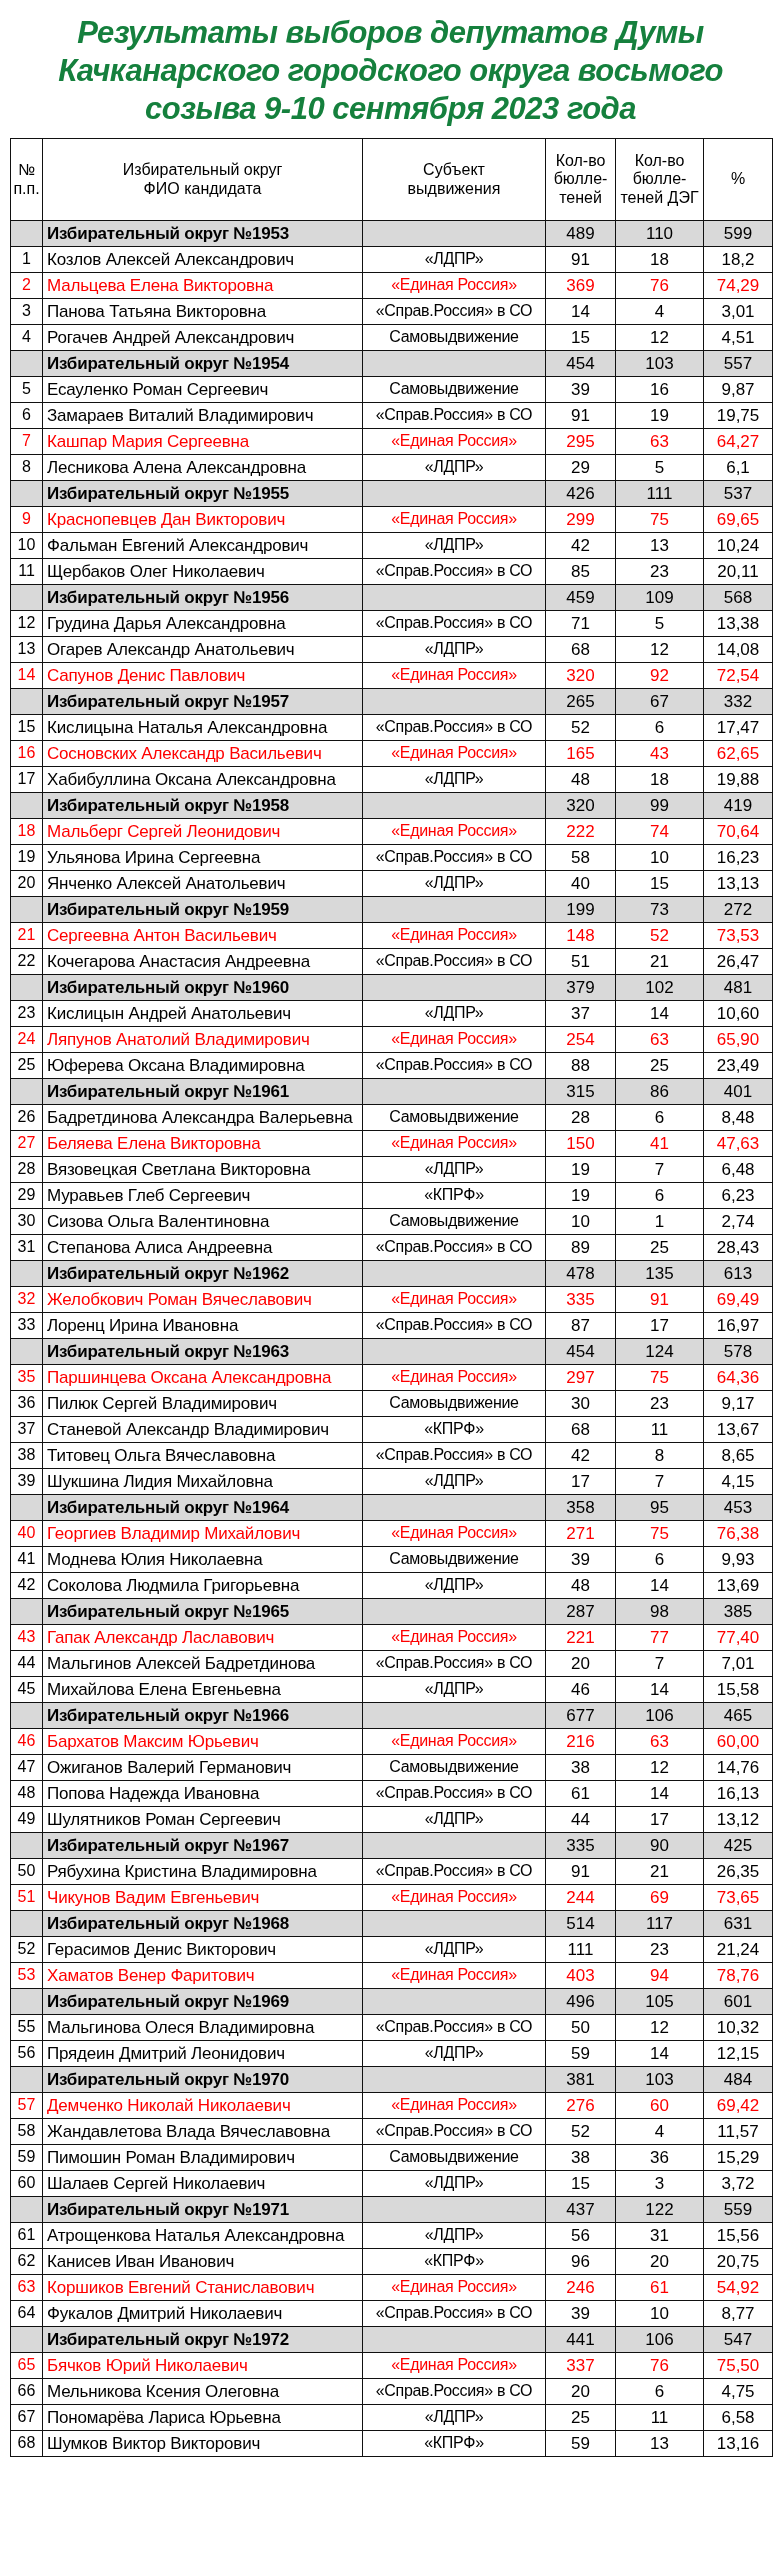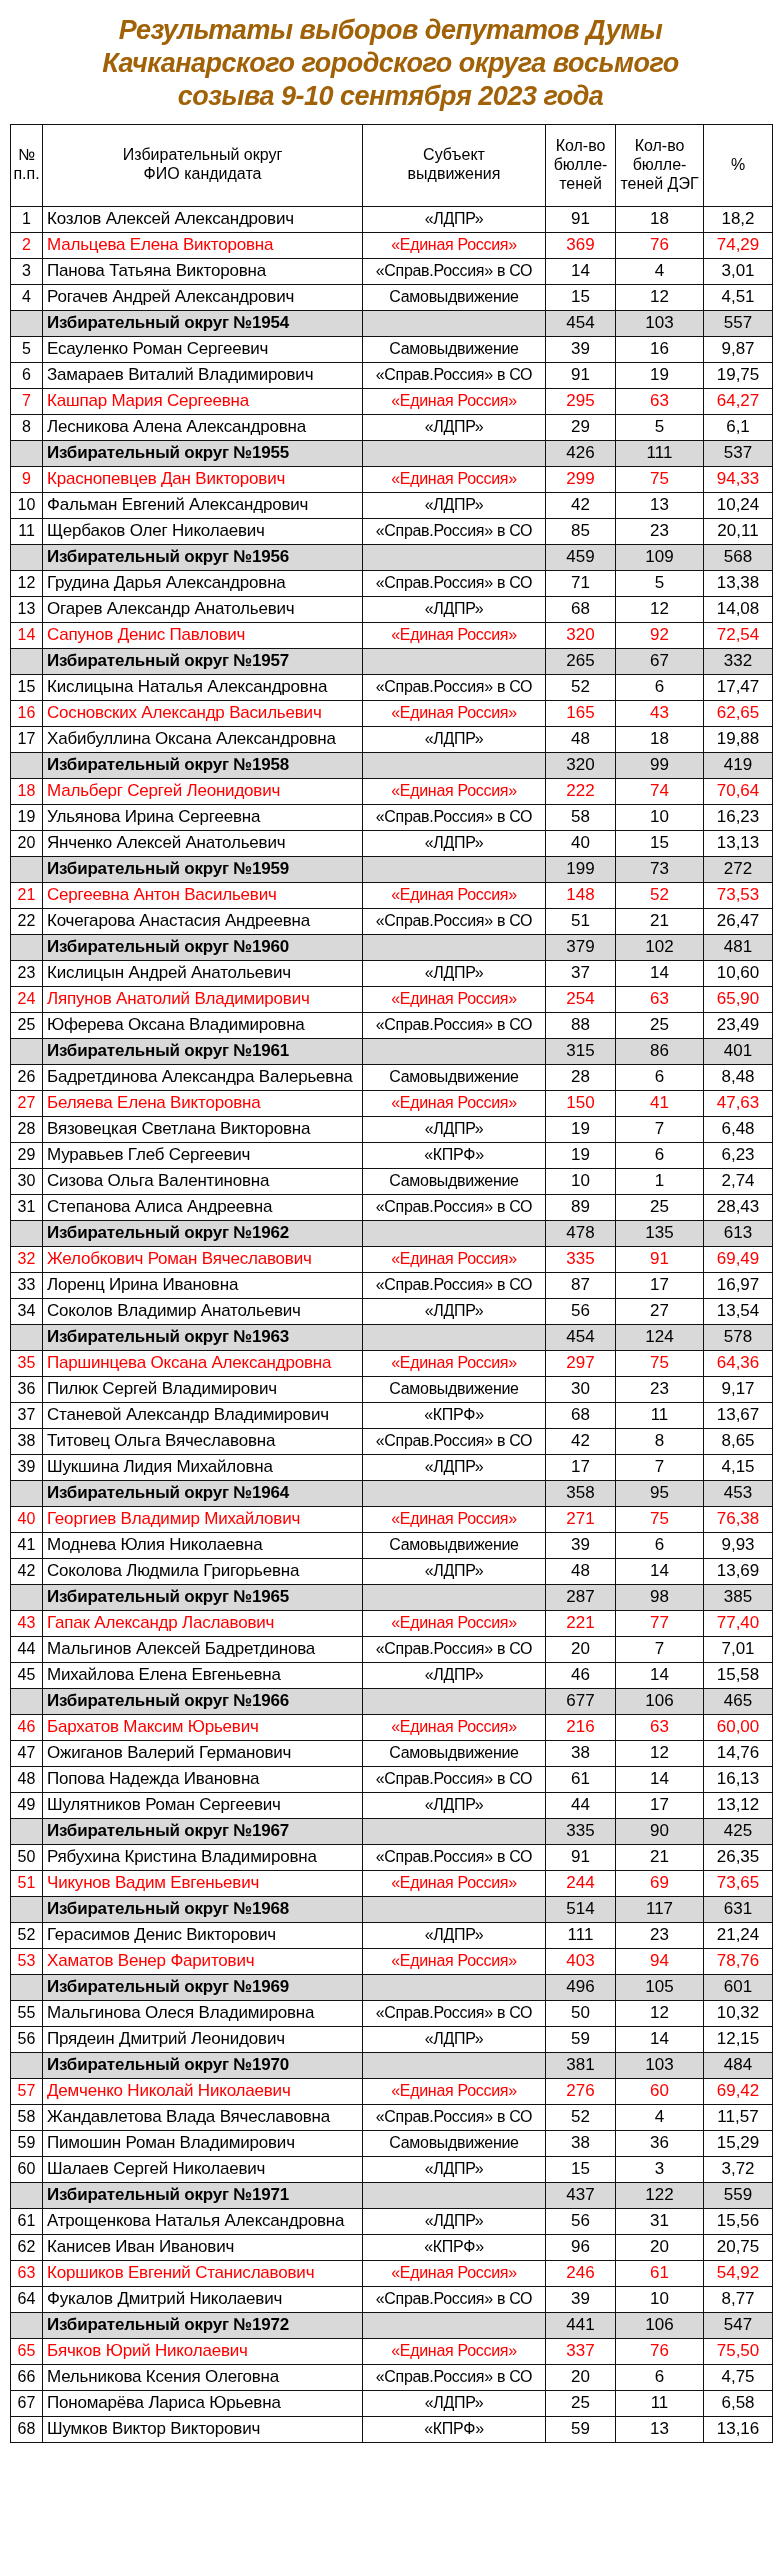--- a/index.html
+++ b/index.html
@@ -6,24 +6,24 @@
   html, body { margin: 0; padding: 0; background: #ffffff; }
   body {
     width: 781px;
     min-height: 2560px;
     font-family: "Liberation Sans", sans-serif;
     color: #000;
   }
   .title {
     margin: 14px 6px 10px;
     text-align: center;
-    color: #a16207;
+    color: #15803d;
     font-weight: bold;
     font-style: italic;
-    font-size: 27px;
+    font-size: 31px;
     line-height: 1.23;
     letter-spacing: -0.5px;
   }
   table.results {
     border-collapse: collapse;
     margin-left: 10px;
     width: 762px;
     table-layout: fixed;
   }
   th, td {
@@ -93,20 +93,28 @@
         <th>Кол-во
 бюлле-
 теней</th>
         <th>Кол-во
 бюлле-
 теней ДЭГ</th>
         <th>%</th>
       </tr>
     </thead>
     <tbody id="tbody">
+        <tr class="district">
+          <td class="num"></td>
+          <td class="name">Избирательный округ №1953</td>
+          <td class="party"></td>
+          <td class="val">489</td>
+          <td class="val">110</td>
+          <td class="val">599</td>
+        </tr>
         <tr class="cand">
           <td class="num">1</td>
           <td class="name">Козлов Алексей Александрович</td>
           <td class="party">«ЛДПР»</td>
           <td class="val">91</td>
           <td class="val">18</td>
           <td class="val">18,2</td>
         </tr>
         <tr class="cand winner">
           <td class="num">2</td>
@@ -179,21 +187,21 @@
           <td class="val">426</td>
           <td class="val">111</td>
           <td class="val">537</td>
         </tr>
         <tr class="cand winner">
           <td class="num">9</td>
           <td class="name">Краснопевцев Дан Викторович</td>
           <td class="party">«Единая Россия»</td>
           <td class="val">299</td>
           <td class="val">75</td>
-          <td class="val">94,33</td>
+          <td class="val">69,65</td>
         </tr>
         <tr class="cand">
           <td class="num">10</td>
           <td class="name">Фальман Евгений Александрович</td>
           <td class="party">«ЛДПР»</td>
           <td class="val">42</td>
           <td class="val">13</td>
           <td class="val">10,24</td>
         </tr>
         <tr class="cand">
@@ -429,28 +437,20 @@
           <td class="val">69,49</td>
         </tr>
         <tr class="cand">
           <td class="num">33</td>
           <td class="name">Лоренц Ирина Ивановна</td>
           <td class="party">«Справ.Россия» в СО</td>
           <td class="val">87</td>
           <td class="val">17</td>
           <td class="val">16,97</td>
         </tr>
-        <tr class="cand">
-          <td class="num">34</td>
-          <td class="name">Соколов Владимир Анатольевич</td>
-          <td class="party">«ЛДПР»</td>
-          <td class="val">56</td>
-          <td class="val">27</td>
-          <td class="val">13,54</td>
-        </tr>
         <tr class="district">
           <td class="num"></td>
           <td class="name">Избирательный округ №1963</td>
           <td class="party"></td>
           <td class="val">454</td>
           <td class="val">124</td>
           <td class="val">578</td>
         </tr>
         <tr class="cand winner">
           <td class="num">35</td>

